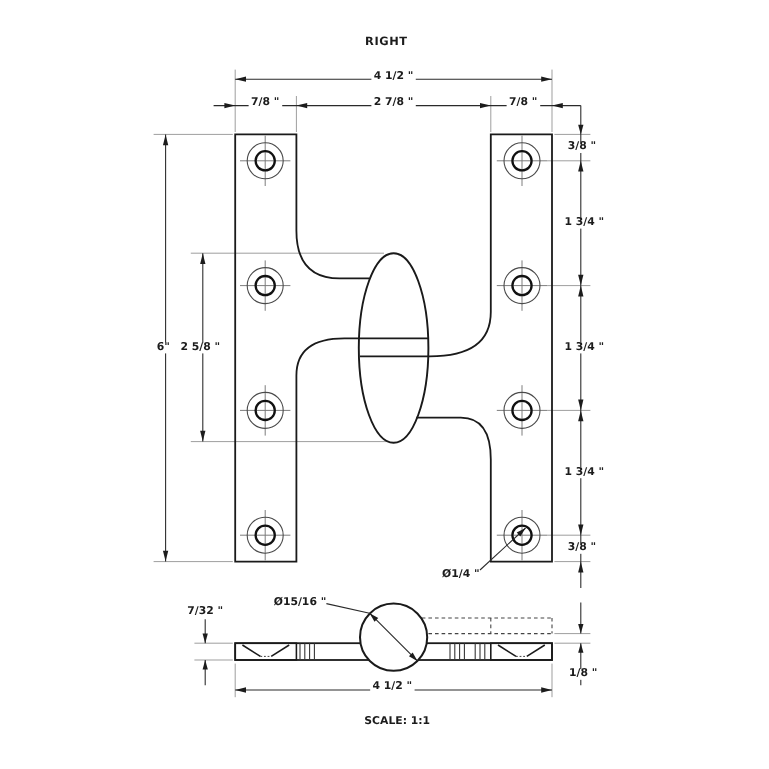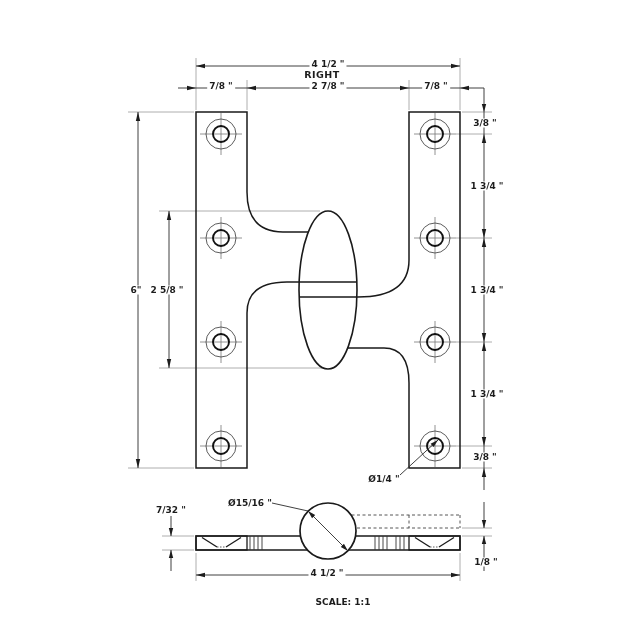--- a/index.html
+++ b/index.html
@@ -2,21 +2,21 @@
 <html><head>
 <meta charset="utf-8">
 <style>
   html,body{margin:0;padding:0;background:#fff;}
   .wrap{position:relative;width:641px;height:641px;background:#ffffff;overflow:hidden;
         font-family:"DejaVu Sans",sans-serif;}
   svg{position:absolute;left:0;top:0;}
   .lbl{position:absolute;transform:translate(-50%,-50%);font-size:9px;font-weight:bold;
        color:#1c1c1c;white-space:nowrap;line-height:1;}
   .bg{background:#ffffff;padding:0 2px;}
-  .title{font-size:9.5px;letter-spacing:0.5px;margin-top:40px;}
+  .title{font-size:9.5px;letter-spacing:0.5px;}
 </style>
 </head>
 <body>
 
 <div class="wrap">
 
 <svg width="641" height="641" viewBox="0 0 641 641">
 
   <g stroke="#9a9a9a" stroke-width="0.8">
     <line x1="196" y1="58" x2="196" y2="110"></line>
@@ -214,15 +214,15 @@
 <span class="lbl bg" style="left:487px;top:290px;">1 3/4 "</span>
 <span class="lbl bg" style="left:487px;top:394px;">1 3/4 "</span>
 <span class="lbl bg" style="left:485px;top:457px;">3/8 "</span>
 
 <span class="lbl" style="left:384px;top:479px;">Ø1/4 "</span>
 <span class="lbl" style="left:250px;top:503px;">Ø15/16 "</span>
 <span class="lbl" style="left:171px;top:510px;">7/32 "</span>
 <span class="lbl bg" style="left:486px;top:562px;">1/8 "</span>
 <span class="lbl bg" style="left:327px;top:573px;">4 1/2 "</span>
 
-<span class="lbl" style="left:343px;top:602px;">SCALE: 1:1</span>
+<span class="lbl" style="left:331px;top:602px;">SCALE: 1:1</span>
 
 </div>
 
 </body></html>

